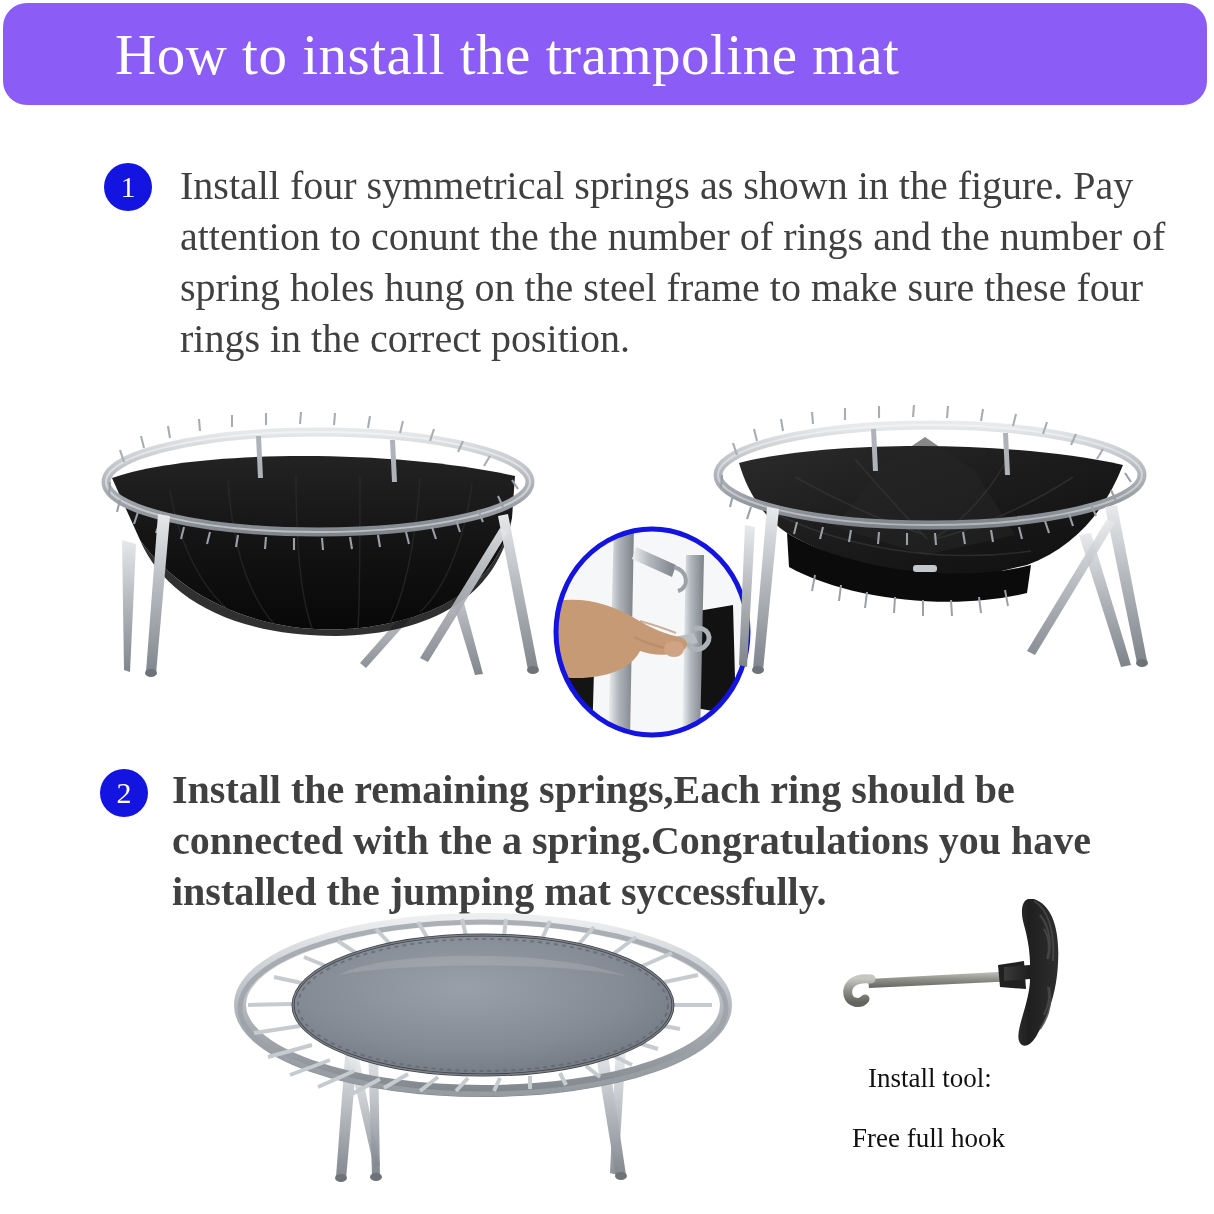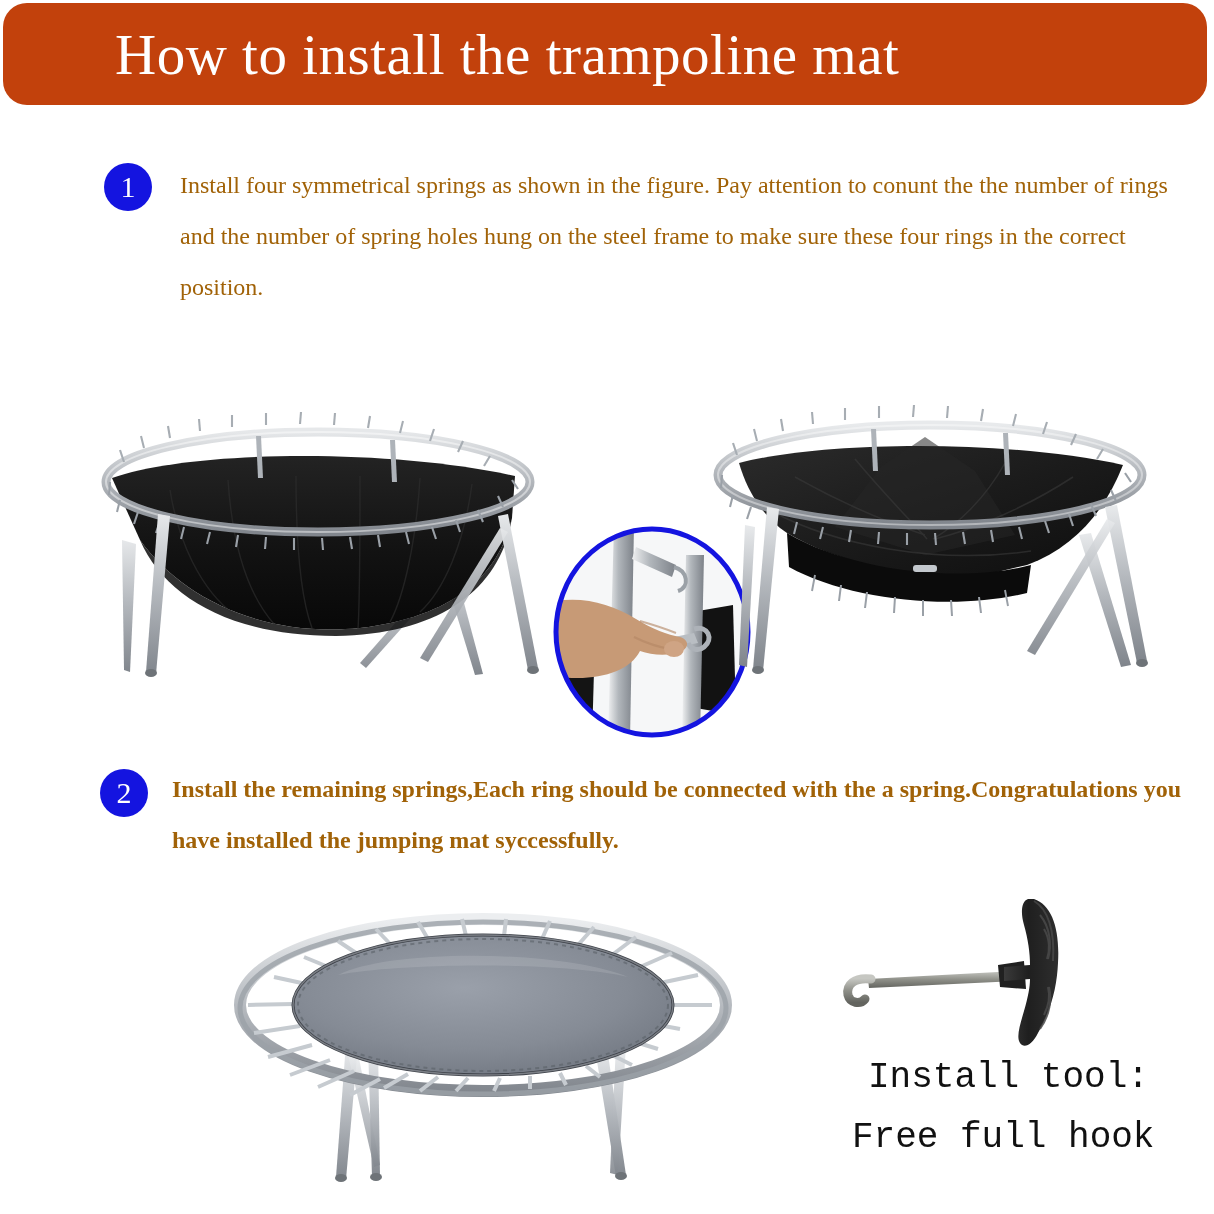--- a/index.html
+++ b/index.html
@@ -1,44 +1,44 @@
 <!DOCTYPE html>
 <html><head>
 <meta charset="utf-8">
 <style>
   html,body{margin:0;padding:0;background:#ffffff;}
   body{width:1214px;height:1214px;position:relative;overflow:hidden;
        font-family:"Liberation Serif",serif;color:#000;}
 
   
   .banner{position:absolute;left:3px;top:3px;width:1204px;height:102px;
-          background:#c2410c;border-radius:24px;display:flex;align-items:center;}
+          background:#8b5cf6;border-radius:24px;display:flex;align-items:center;}
   .banner-title{color:#ffffff;font-size:57px;line-height:1;margin-left:112px;
                 font-family:"Liberation Serif",serif;letter-spacing:.5px;white-space:nowrap;}
   .badge{position:absolute;width:48px;height:48px;border-radius:50%;
          background:#1414e0;color:#fff;font-size:30px;line-height:48px;
          text-align:center;font-family:"Liberation Serif",serif;}
-  .step-text{position:absolute;font-size:24px;line-height:51px;color:#a16207;
+  .step-text{position:absolute;font-size:40px;line-height:51px;color:#404040;
              font-family:"Liberation Serif",serif;}
 
   #step1-badge{left:104px;top:163px;}
   #step1-text{left:180px;top:160px;width:1010px;}
   #step2-badge{left:100px;top:769px;}
   #step2-text{left:172px;top:764px;width:1020px;font-weight:bold;}
 
   
   .fig{position:absolute;}
   #fig-one{left:60px;top:420px;width:545px;height:290px;}
   #fig-two{left:675px;top:415px;width:520px;height:290px;}
   #fig-inset{left:548px;top:525px;width:208px;height:215px;}
   #fig-three{left:228px;top:905px;width:510px;height:285px;}
   #fig-tool{left:838px;top:893px;width:280px;height:165px;}
 
-  .tool-caption{position:absolute;font-size:36px;line-height:40px;color:#111;
-                font-family:Liberation Mono, monospace;white-space:nowrap;}
+  .tool-caption{position:absolute;font-size:27px;line-height:40px;color:#111;
+                font-family:Liberation Serif, serif;white-space:nowrap;}
   #tool-cap-1{left:868px;top:1058px;}
   #tool-cap-2{left:852px;top:1118px;}
 
   svg{display:block;overflow:visible;}
 </style>
 </head>
 <body>
 
 <div class="banner">
   <div class="banner-title">How to install the trampoline mat</div>

